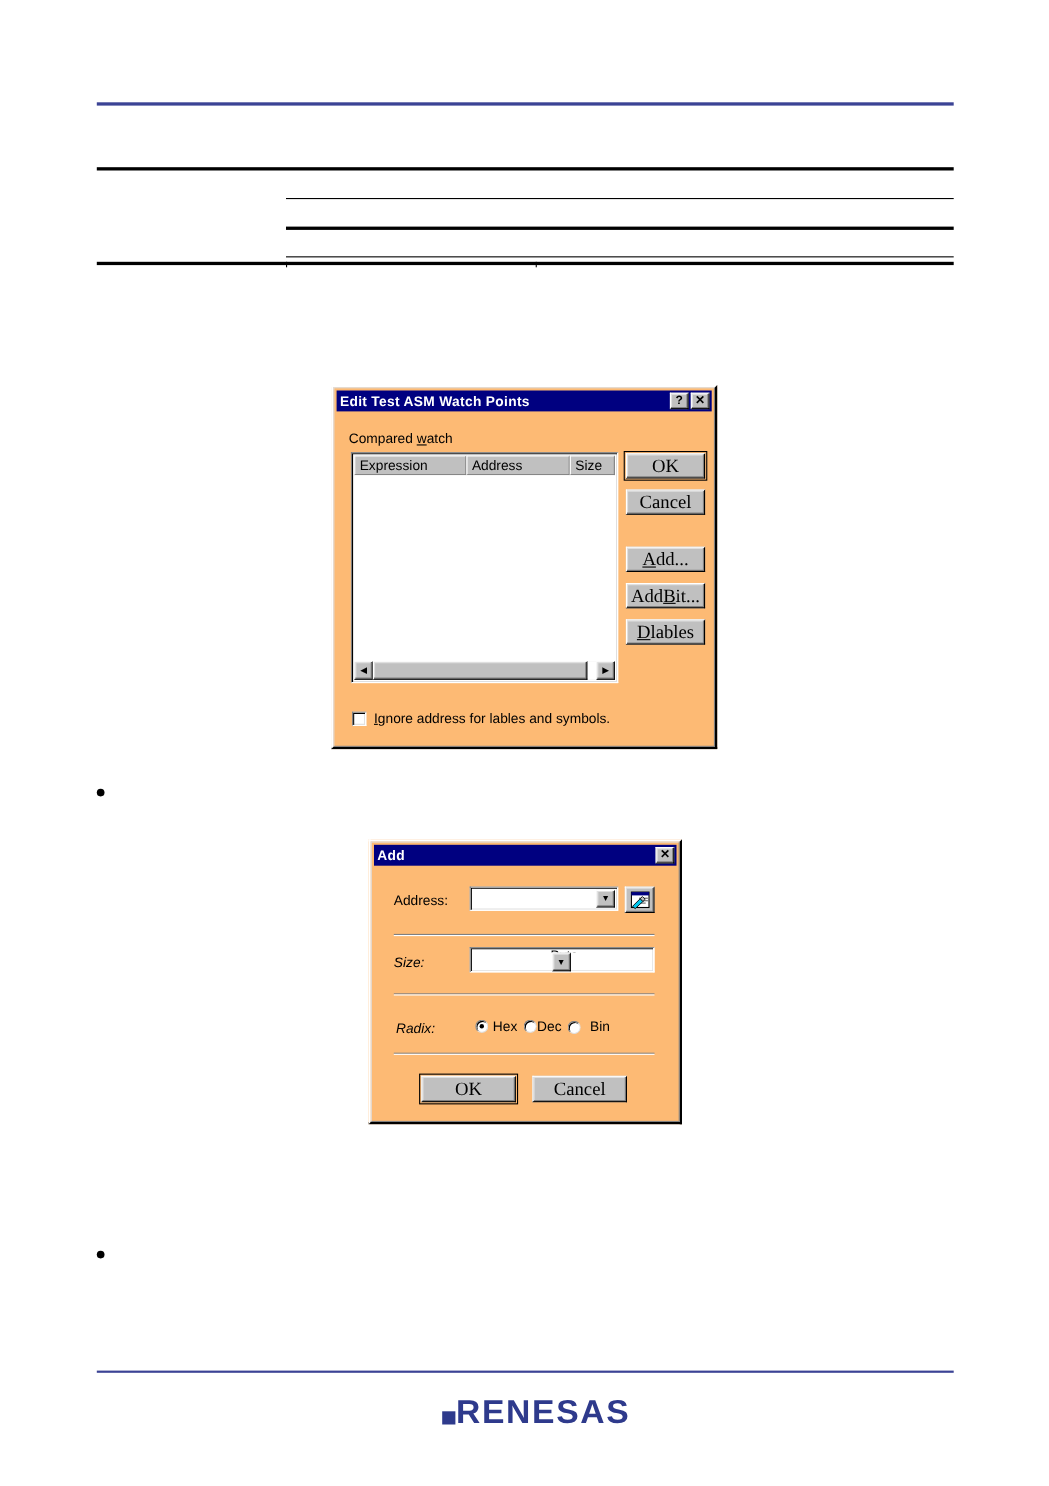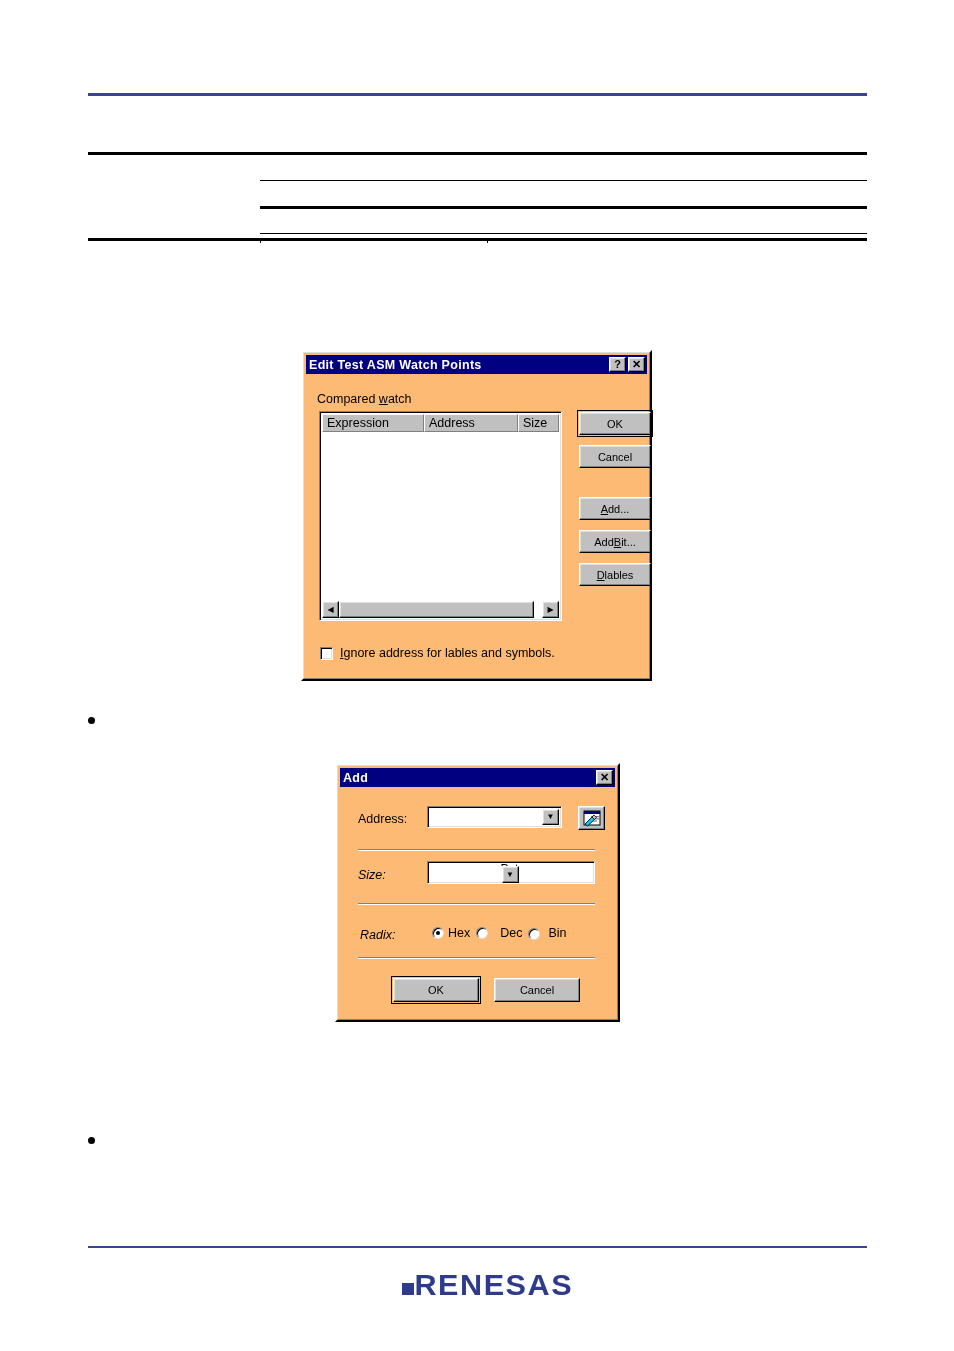--- a/index.html
+++ b/index.html
@@ -147,27 +147,26 @@
   .win-btn {
     background: #c0c0c0;
     border-top: 1px solid #ffffff;
     border-left: 1px solid #ffffff;
     border-right: 1px solid #000000;
     border-bottom: 1px solid #000000;
     box-shadow: inset -1px -1px 0 #808080, inset 1px 1px 0 #dfdfdf;
     display: flex;
     align-items: center;
     justify-content: center;
-    font-size: 11px;
+    font-size: 17px;
     color: #000000;
     box-sizing: border-box;
     position: absolute;
-    font-family: Liberation Sans, sans-serif;
+    font-family: Liberation Serif, serif;
     white-space: nowrap;
-    margin-left: 10px;
   }
   .win-btn.default {
     outline: 1px solid #000000;
     outline-offset: 1px;
   }
 
   
   .sunken {
     background: #ffffff;
     border-top: 1px solid #808080;
@@ -446,21 +445,21 @@
   </div>
 
   <div class="groove" style="left:21px; top:138px; width:237px;"></div>
 
   <div class="dlg-label" style="left:23px; top:163px;font-style:italic;">Radix:</div>
   <div style="position:absolute; left:95px; top:161px; display:flex; align-items:center; gap:6px; font-size:12.5px;">
     <div style="display:flex; align-items:center; gap:4px;">
       <span class="win-radio checked"></span>
       <span>Hex</span>
     </div>
-    <div style="display:flex; align-items:center; gap:12px;">
+    <div style="display:flex; align-items:center; gap:0;">
       <span class="win-radio"></span>
       <span>Dec</span>
     </div>
     <div style="display:flex; align-items:flex-end; gap:8px;">
       <span class="win-radio"></span>
       <span>Bin</span>
     </div>
   </div>
 
   <div class="groove" style="left:21px; top:192px; width:237px;"></div>

